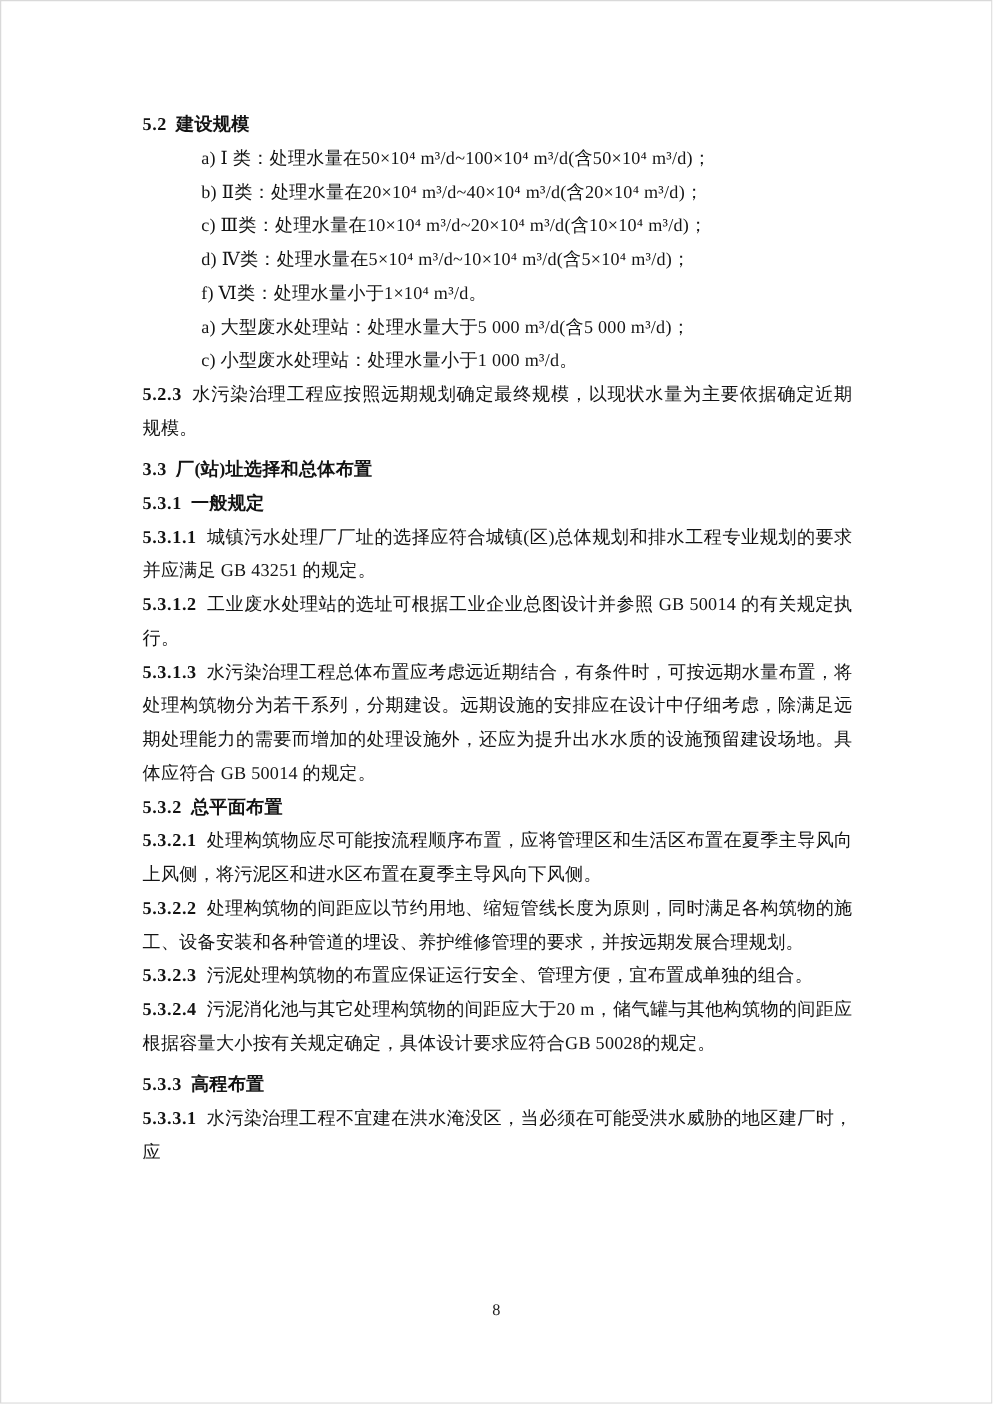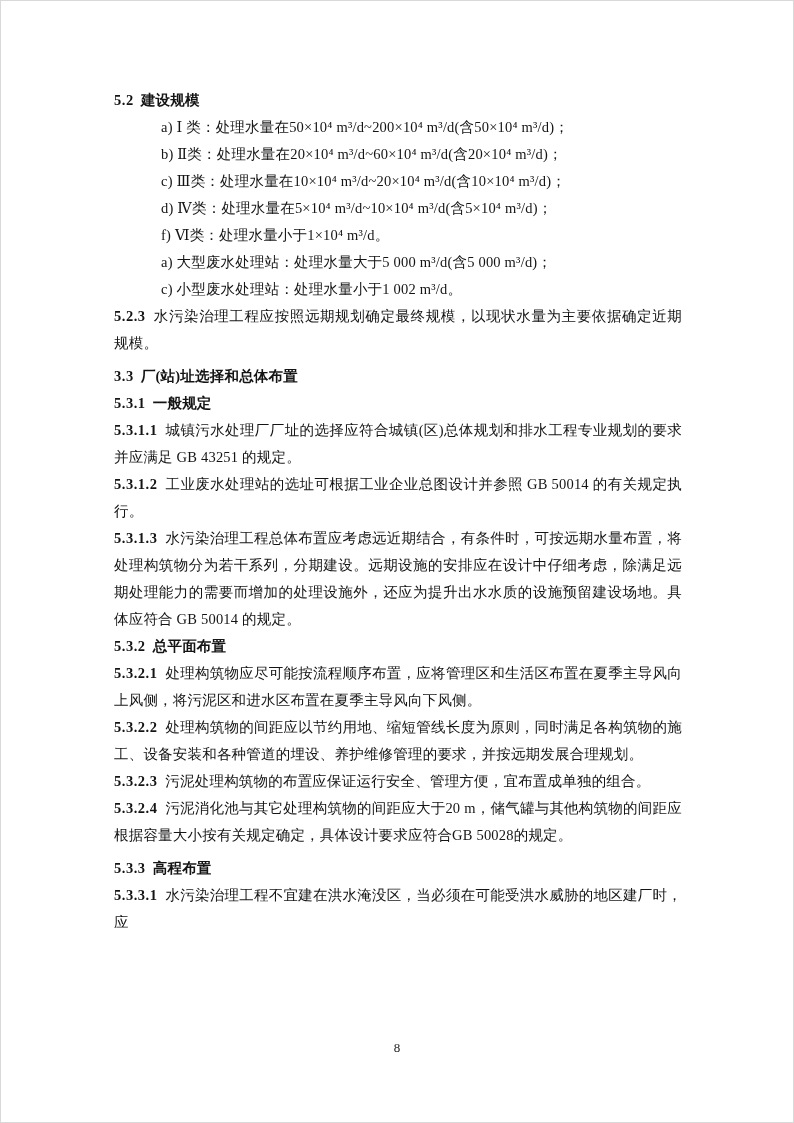--- a/index.html
+++ b/index.html
@@ -66,25 +66,25 @@
 <body>
 
 <div class="page">
   <div class="doc-body" id="doc-body">
   <p class="para heading">
     <span class="p-label">5.2</span><span class="p-text">建设规模</span>
   </p>
 
 
   <p class="para list">
-    <span class="p-text">a) Ⅰ 类：处理水量在50×10⁴ m³/d~200×10⁴ m³/d(含50×10⁴ m³/d)；</span>
+    <span class="p-text">a) Ⅰ 类：处理水量在50×10⁴ m³/d~100×10⁴ m³/d(含50×10⁴ m³/d)；</span>
   </p>
 
   <p class="para list">
-    <span class="p-text">b) Ⅱ类：处理水量在20×10⁴ m³/d~60×10⁴ m³/d(含20×10⁴ m³/d)；</span>
+    <span class="p-text">b) Ⅱ类：处理水量在20×10⁴ m³/d~40×10⁴ m³/d(含20×10⁴ m³/d)；</span>
   </p>
 
   <p class="para list">
     <span class="p-text">c) Ⅲ类：处理水量在10×10⁴ m³/d~20×10⁴ m³/d(含10×10⁴ m³/d)；</span>
   </p>
 
   <p class="para list">
     <span class="p-text">d) Ⅳ类：处理水量在5×10⁴ m³/d~10×10⁴ m³/d(含5×10⁴ m³/d)；</span>
   </p>
 
@@ -93,21 +93,21 @@
     <span class="p-text">f) Ⅵ类：处理水量小于1×10⁴ m³/d。</span>
   </p>
 
 
   <p class="para list">
     <span class="p-text">a) 大型废水处理站：处理水量大于5 000 m³/d(含5 000 m³/d)；</span>
   </p>
 
 
   <p class="para list">
-    <span class="p-text">c) 小型废水处理站：处理水量小于1 002 m³/d。</span>
+    <span class="p-text">c) 小型废水处理站：处理水量小于1 000 m³/d。</span>
   </p>
 
   <p class="para clause">
     <span class="p-label">5.2.3</span><span class="p-text">水污染治理工程应按照远期规划确定最终规模，以现状水量为主要依据确定近期规模。</span>
   </p>
 
   <p class="para heading gap">
     <span class="p-label">3.3</span><span class="p-text">厂(站)址选择和总体布置</span>
   </p>
 

